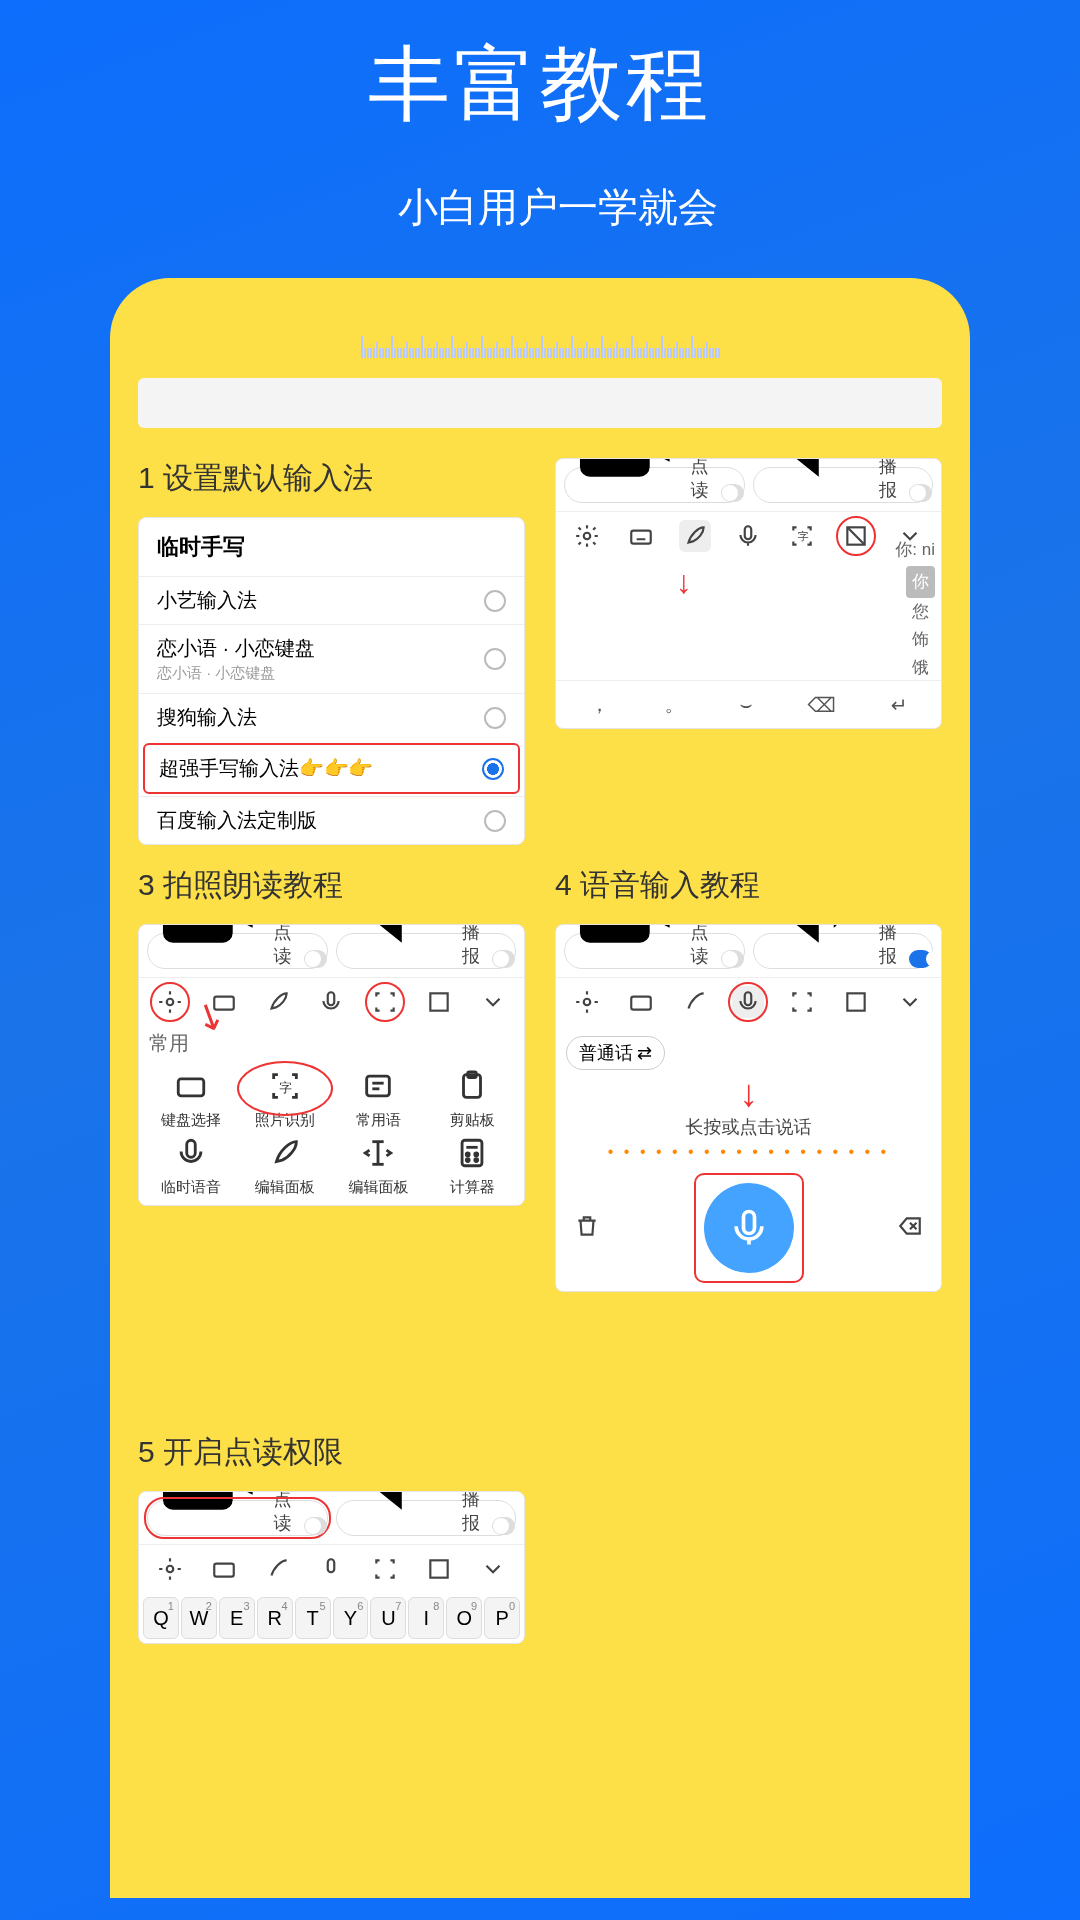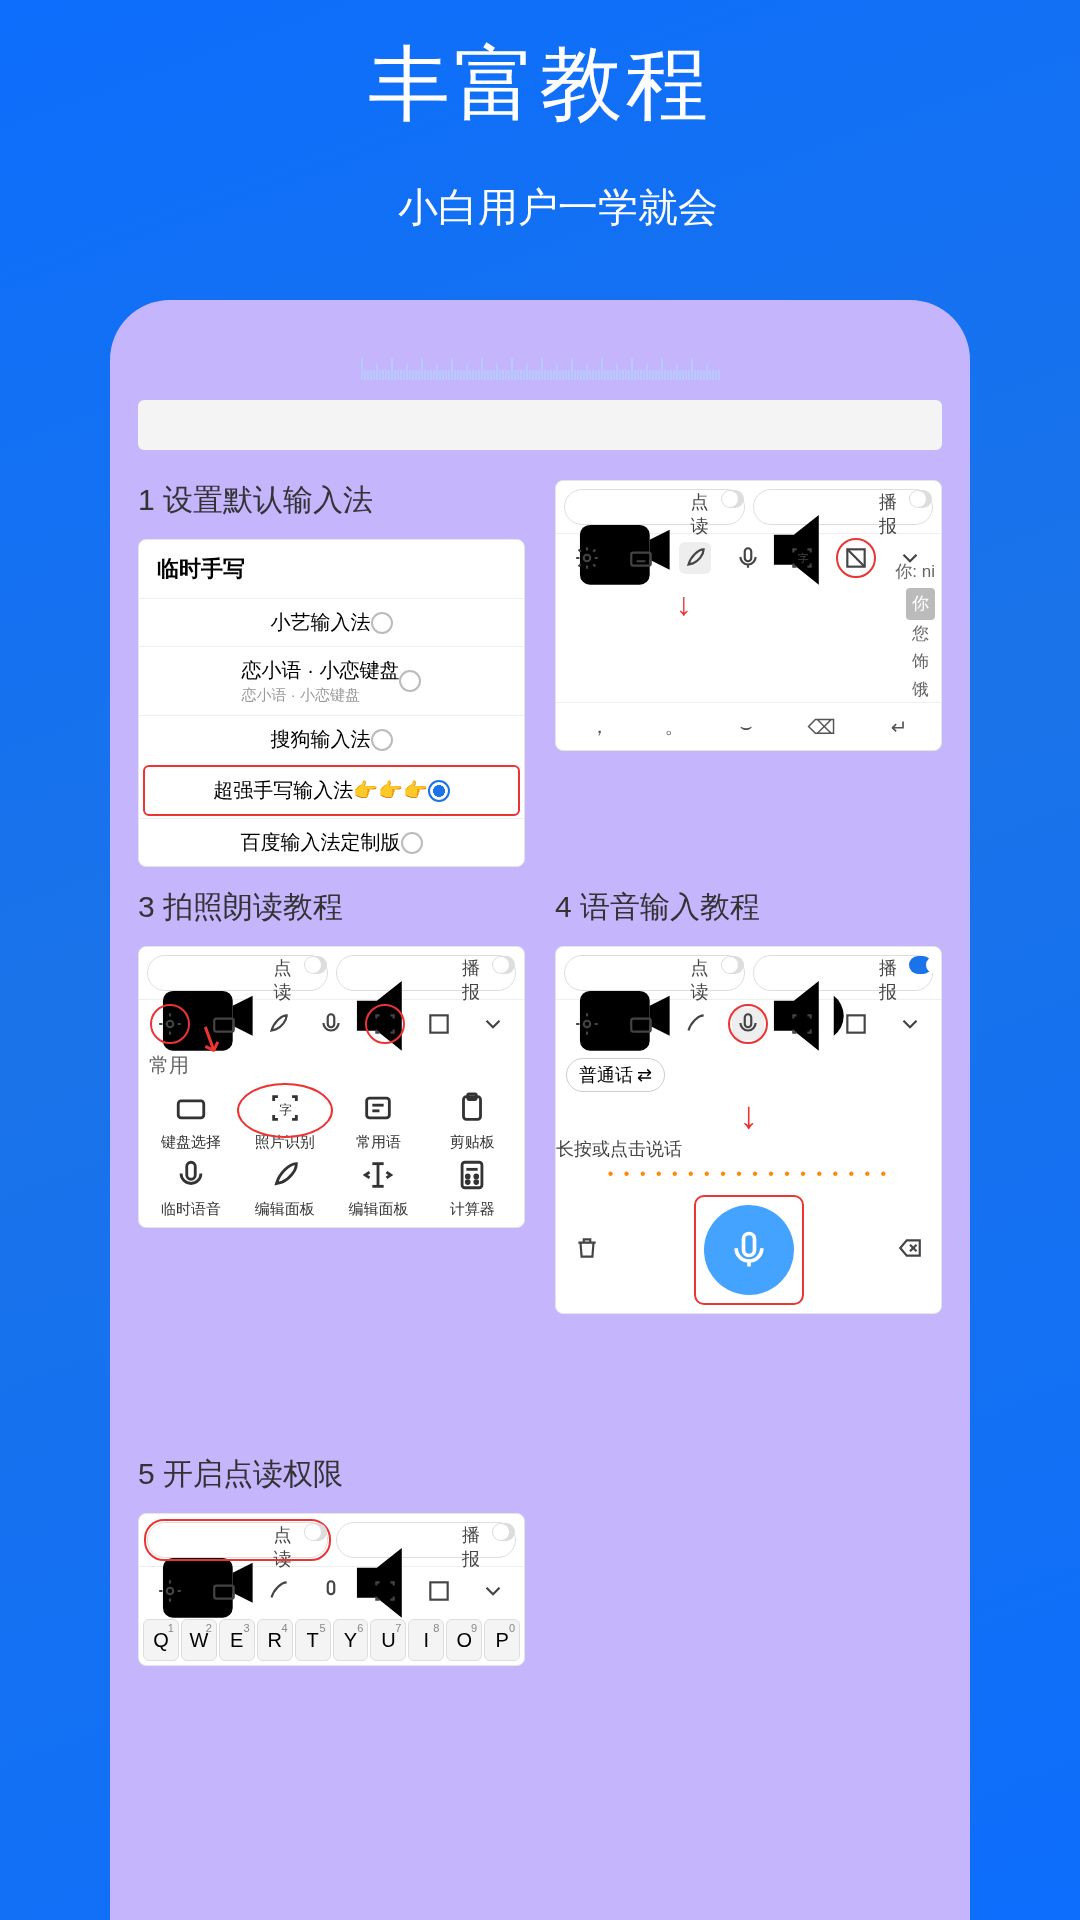--- a/index.html
+++ b/index.html
@@ -13,22 +13,22 @@
   .header {
     text-align: center;
     color: #fff;
     padding-top: 30px;
   }
   .header h1 { font-size: 82px; font-weight: 400; letter-spacing: 4px; }
   .header p { font-size: 40px; margin-top: 40px; font-weight: 300; margin-left: 36px; }
 
   .phone {
     width: 860px;
-    margin: 65px auto 0;
-    background: #c4b5fd;
+    margin: 43px auto 0;
+    background: #fde047;
     border-radius: 60px 60px 0 0;
     padding: 50px 28px 0;
     height: 1620px;
     position: relative;
     overflow: hidden;
   }
   .ruler {
     height: 30px;
     display: flex;
     justify-content: center;
@@ -62,36 +62,36 @@
     border: 1px solid #e5e5e5;
     border-radius: 8px;
     background: #fff;
     overflow: hidden;
     position: relative;
   }
 
   
   .c1 .hd { padding: 14px 18px; font-size: 22px; font-weight:600; }
   .c1 .row {
-    display:flex; align-items:center; justify-content:center;
+    display:flex; align-items:center; justify-content:space-between;
     padding:10px 18px; border-top:1px solid #eee; font-size:20px;
   }
   .c1 .row .sub { font-size:15px; color:#999; margin-top:2px; }
   .c1 .radio {
     width:22px; height:22px; border:2px solid #bbb; border-radius:50%;
   }
   .c1 .radio.on { border-color:#1a73e8; background:radial-gradient(circle,#1a73e8 45%,#fff 48%); }
   .c1 .row.sel { border:2px solid #e33; border-radius:6px; margin:2px 4px; padding:10px 14px; }
 
   
   .kb-top {
     display:flex; gap:8px; padding:8px; border-bottom:1px solid #eee;
   }
   .pill {
-    flex:1; display:flex; align-items:flex-start; justify-content:center;
+    flex:1; display:flex; align-items:flex-end; justify-content:center;
     gap:6px; border:1px solid #ddd; border-radius:22px; height:36px;
     font-size:18px; color:#444;
   }
   .pill .sw { width:34px; height:18px; border-radius:9px; background:#ddd; position:relative; }
   .pill .sw.on { background:#1a73e8; }
   .pill .sw::after { content:""; position:absolute; top:1px; width:16px; height:16px; border-radius:50%; background:#fff; left:1px; }
   .pill .sw.on::after { left:17px; }
   .kb-row {
     display:flex; justify-content:space-around; align-items:center;
     padding:8px 6px; gap:4px;
@@ -123,21 +123,21 @@
   .c3 .g .it svg { width:34px; height:34px; stroke:#333; fill:none; stroke-width:2; }
   .c3 .g .it .t { font-size:15px; color:#333; margin-top:4px; }
   .c3 .arrow { position:absolute; left:56px; top:70px; color:#e33; font-size:36px; transform:rotate(25deg); }
 
   
   .c4 .vchip {
     display:inline-flex; align-items:center; gap:4px;
     border:1px solid #ccc; border-radius:18px; padding:4px 12px;
     margin:10px; font-size:18px;
   }
-  .c4 .hint { text-align:left; font-size:18px; color:#444; }
+  .c4 .hint { text-align:center; font-size:18px; color:#444; }
   .c4 .dots { text-align:center; letter-spacing:3px; color:#f80; font-size:16px; padding:4px; }
   .c4 .vrow {
     display:flex; align-items:center; justify-content:space-between;
     padding:12px 18px;
   }
   .c4 .mic-big {
     width:90px; height:90px; border-radius:50%; background:#43a3ff;
     display:flex; align-items:center; justify-content:center;
     position:relative;
   }

